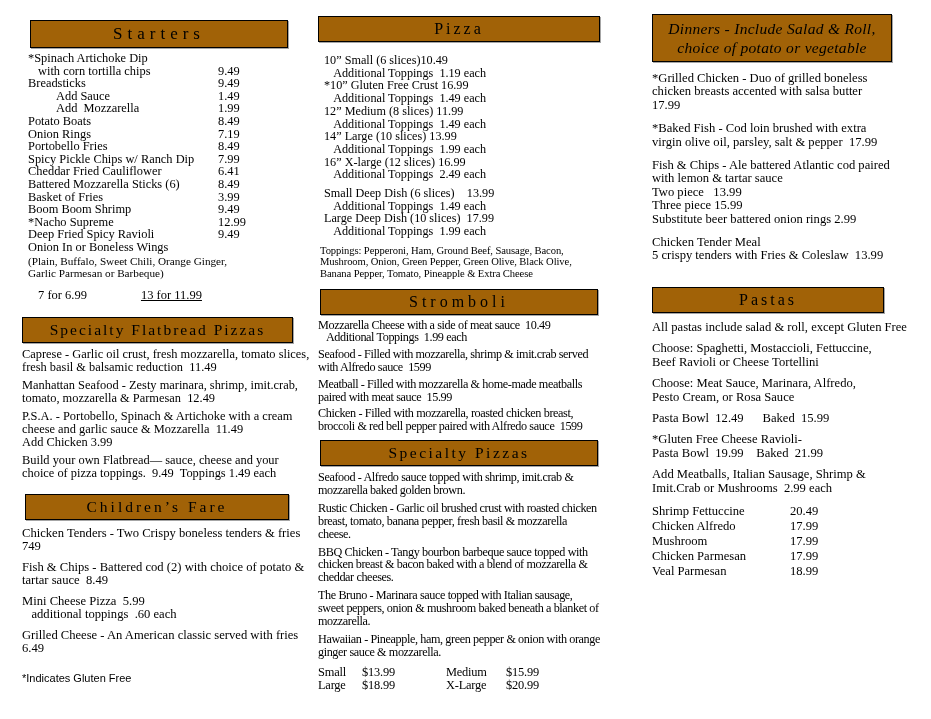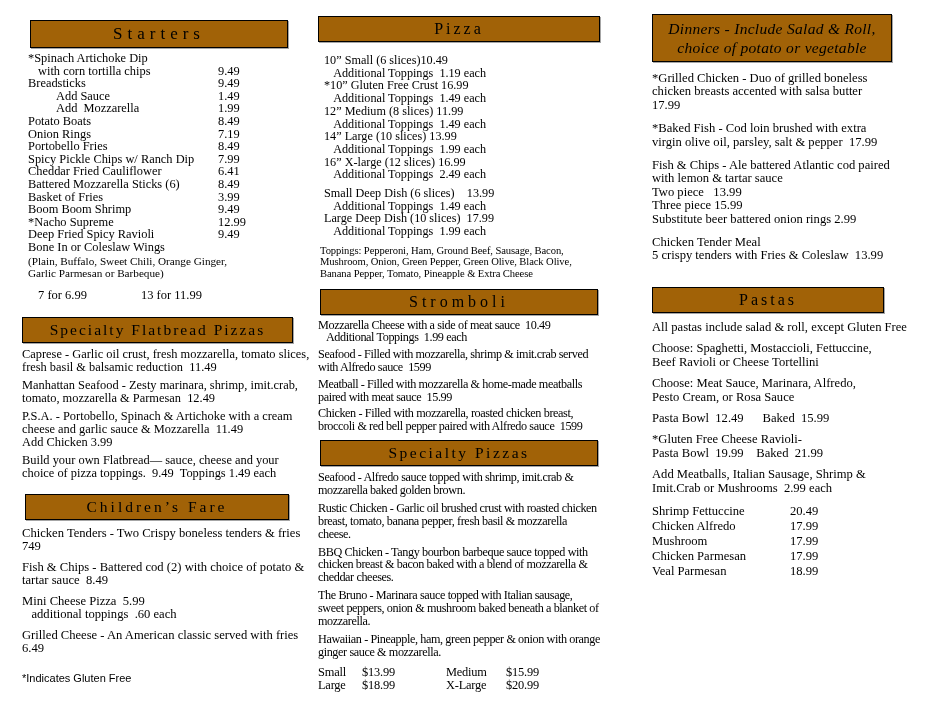--- a/index.html
+++ b/index.html
@@ -28,21 +28,21 @@
   #starters-box{margin:20px 24px 0 10px;padding:3px 0;font-size:17px;}
   #starters-box span{letter-spacing:5px;}
   .srows{margin:4px 0 0 6px;font-size:12.4px;line-height:12.6px;}
   .srow{display:grid;grid-template-columns:192px auto;}
   .srow .n{display:block;}
   .ind0{padding-left:2px;}
   .ind1{padding-left:12px;}
   .ind2{padding-left:30px;}
   .wing-note{font-size:11.2px;line-height:12.2px;margin:1px 0 0 8px;}
   .deals{font-size:12.5px;margin:9px 0 0 18px;}
-  .deals .d2{margin-left:54px;}
+  .deals .d2{margin-left:54px;text-decoration:underline;}
 
   #flatbread-box{margin:14px 19px 0 2px;padding:3px 0;font-size:15.5px;}
   #flatbread-box span{letter-spacing:2px;}
   .flat-p{font-size:12.4px;line-height:13px;margin:5px 0 0 2px;}
 
   #childrens-box{margin:14px 23px 0 5px;padding:3px 0;font-size:15.5px;}
   #childrens-box span{letter-spacing:3px;}
   .child-p{font-size:12.6px;line-height:13.5px;margin:7px 0 0 2px;}
 
   .footnote{font-family:"Liberation Sans", sans-serif;font-size:11px;margin:16px 0 0 2px;}
@@ -141,21 +141,21 @@
       </div>
     <div class="srow">
         <span class="n ind0" data-bind="starters.items.13.t">*Nacho Supreme</span>
         <span class="p" data-bind="starters.items.13.p">12.99</span>
       </div>
     <div class="srow">
         <span class="n ind0" data-bind="starters.items.14.t">Deep Fried Spicy Ravioli</span>
         <span class="p" data-bind="starters.items.14.p">9.49</span>
       </div>
     <div class="srow">
-        <span class="n ind0" data-bind="starters.items.15.t">Bone In or Coleslaw Wings</span>
+        <span class="n ind0" data-bind="starters.items.15.t">Onion In or Boneless Wings</span>
         <span class="p" data-bind="starters.items.15.p"></span>
       </div>
   </div>
 
   <div class="wing-note" data-bind="starters.wings_note">(Plain, Buffalo, Sweet Chili, Orange Ginger,
 Garlic Parmesan or Barbeque)</div>
   <div class="deals">
     <span data-bind="starters.deal1">7 for 6.99</span><span class="d2" data-bind="starters.deal2">13 for 11.99</span>
   </div>
 

